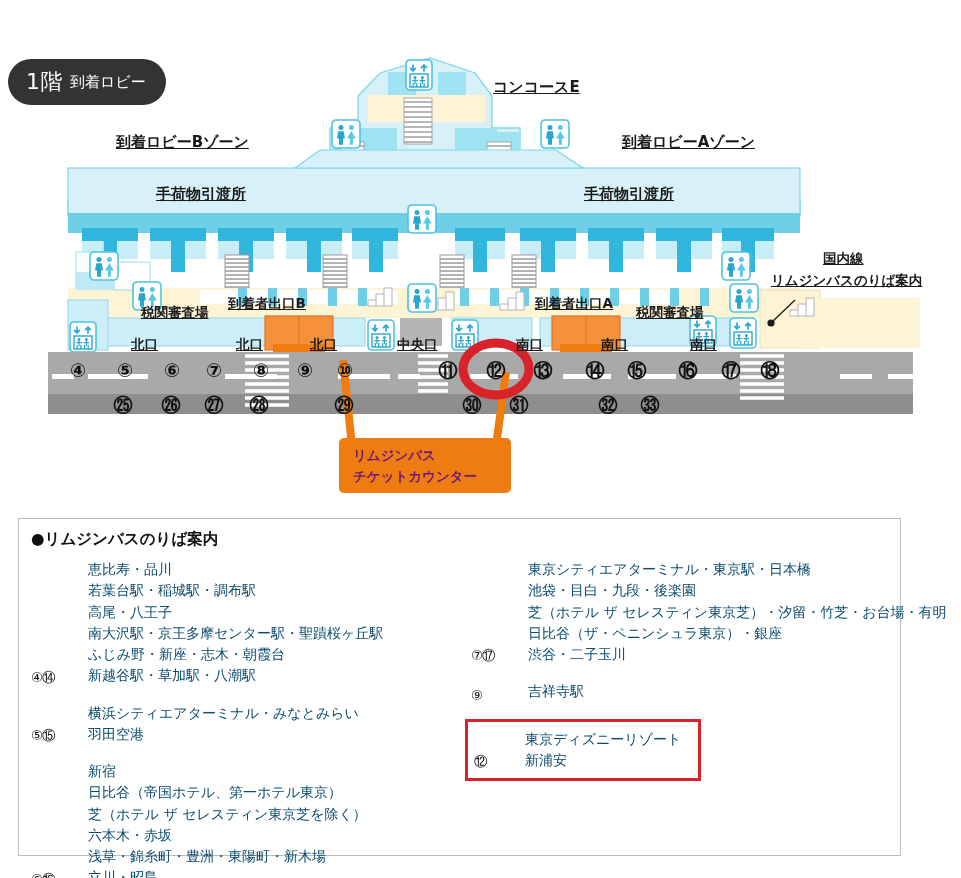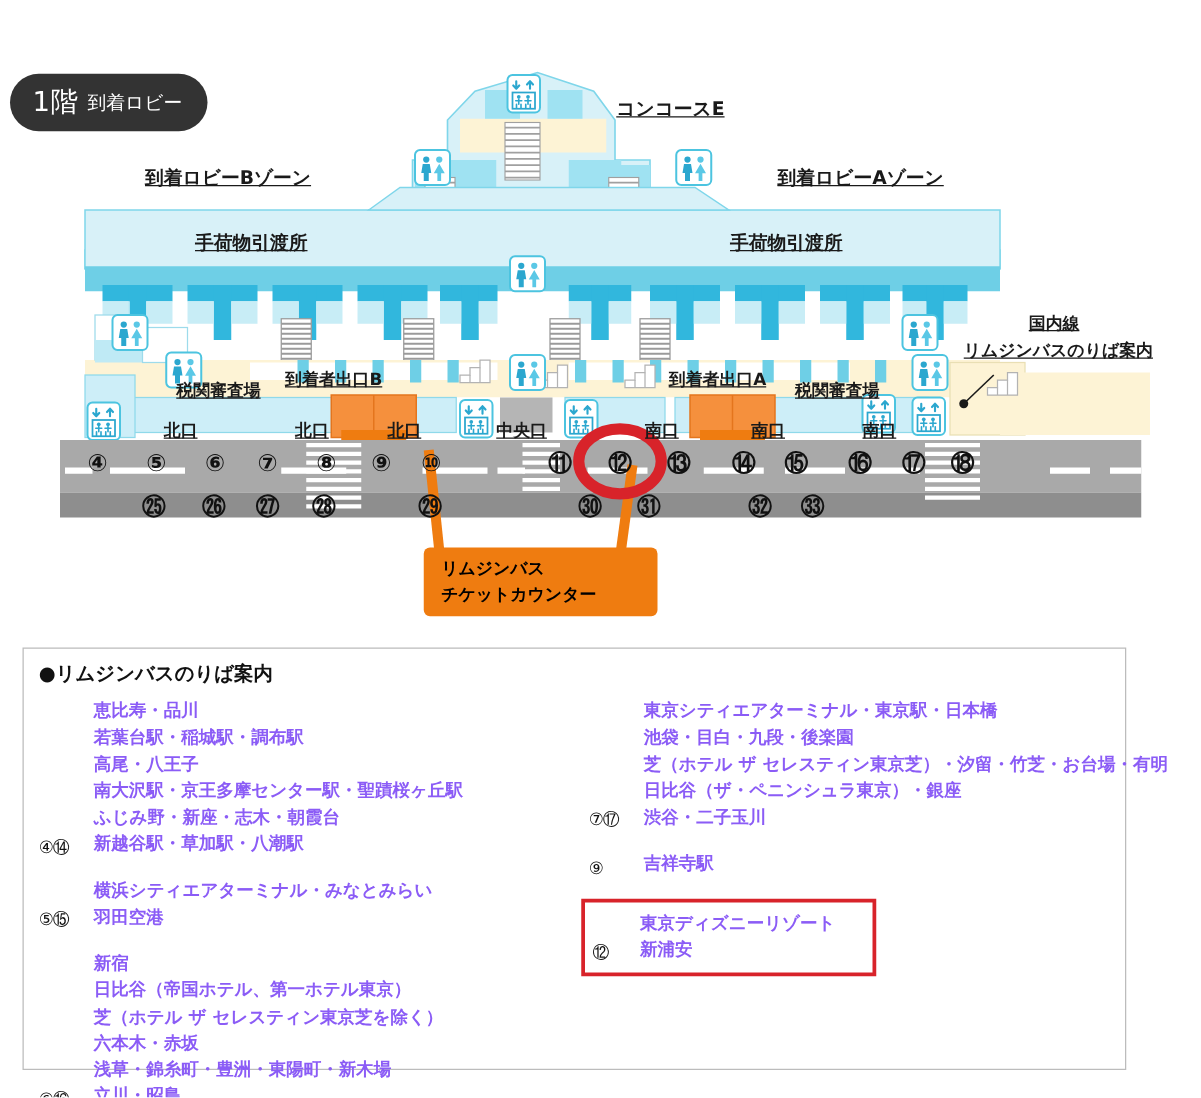--- a/index.html
+++ b/index.html
@@ -47,24 +47,24 @@
     white-space: nowrap;
     letter-spacing: 0px;
     text-decoration: underline;
   }
   .maplabel.sm { font-size: 13.5px; }
 
   
   #callout {
     position: absolute;
     left: 339px; top: 438px;
-    width: 187px; height: 55px;
+    width: 172px; height: 55px;
     background: #ef7c10;
     border-radius: 5px;
-    color: #000000;
+    color: #701a75;
     font-size: 13.5px;
     font-weight: 700;
     padding: 7px 0 0 14px;
     line-height: 1.55;
   }
 
   
   #panel {
     position: absolute;
     left: 18px; top: 518px;
@@ -86,24 +86,25 @@
     flex: 0 0 44px;
     font-size: 13.5px;
     color: #111;
     padding-top: 1px;
     letter-spacing: -1px;
     white-space: nowrap;
   }
   .entry .lines { flex: 1 1 auto; }
   .entry .lines div {
     font-size: 14px;
-    font-weight: 700;
-    color: #8b5cf6;
+    font-weight: 400;
+    color: #0c4a6e;
     line-height: 1.52;
     white-space: nowrap;
+    margin-left: 13px;
   }
   .entry.boxed {
     border: 3px solid #d8232a;
     padding: 7px 8px 7px 6px;
     margin-left: -6px;
     margin-top: 4px;
     width: 236px;
   }
   .entry.boxed .nums { flex: 0 0 38px; }
 </style>

